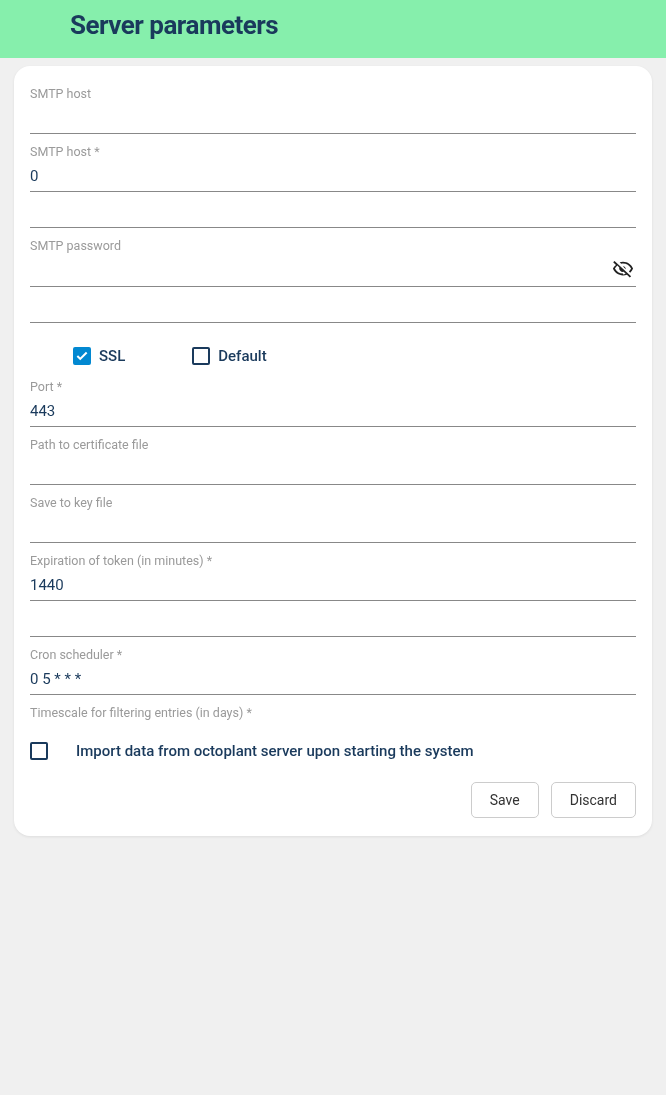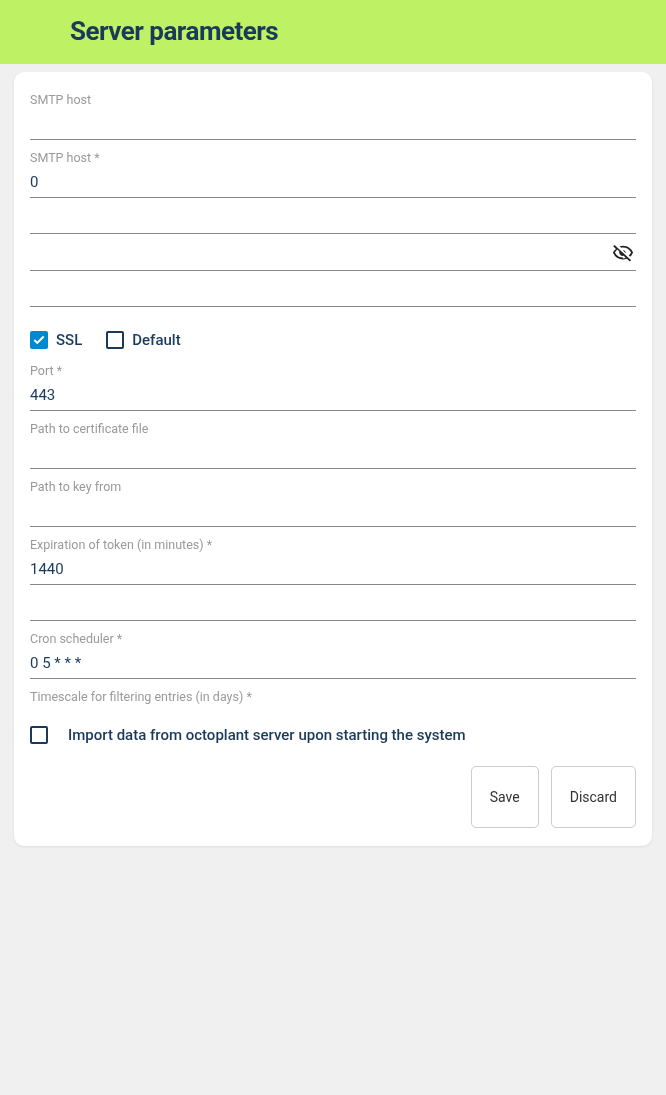--- a/index.html
+++ b/index.html
@@ -8,32 +8,32 @@
       padding: 0;
     }
     body {
       font-family: -apple-system, BlinkMacSystemFont, "Segoe UI", Roboto, Helvetica, Arial, sans-serif;
       background: #f0f0f0;
       width: 666px;
       height: 1095px;
       overflow: hidden;
     }
     .header-bar {
-      background: #bef264;
-      padding: 16px 0 18px 70px;
+      background: #86efac;
+      padding: 10px 0 18px 70px;
     }
     .page-title {
       color: #1a3a5c;
       font-size: 26px;
       font-weight: 700;
       letter-spacing: -0.5px;
     }
     .card {
       background: #fff;
-      border-radius: 10px;
+      border-radius: 16px;
       margin: 8px 14px 14px 14px;
       padding: 10px 16px 18px 16px;
       box-shadow: 0 1px 3px rgba(0,0,0,0.08);
     }
     .field {
       margin-top: 8px;
       margin-bottom: 4px;
     }
     .field-label {
       display: block;
@@ -73,20 +73,21 @@
       align-items: center;
       gap: 24px;
       margin-top: 24px;
       margin-bottom: 14px;
     }
     .checkbox-item {
       display: flex;
       align-items: center;
       gap: 8px;
       cursor: pointer;
+      margin-left: 43px;
     }
     .chk {
       width: 18px;
       height: 18px;
       border: 2px solid #1a3a5c;
       border-radius: 2px;
       display: flex;
       align-items: center;
       justify-content: center;
       flex-shrink: 0;
@@ -102,41 +103,41 @@
       display: none;
     }
     .chk-label {
       color: #1a3a5c;
       font-size: 15px;
       font-weight: 500;
     }
     .import-row {
       display: flex;
       align-items: center;
-      gap: 20px;
+      gap: 28px;
       margin-top: 22px;
       margin-bottom: 14px;
       cursor: pointer;
     }
     .import-label {
       color: #1a3a5c;
       font-size: 15px;
       font-weight: 500;
     }
     .footer-buttons {
       display: flex;
       justify-content: flex-end;
       gap: 12px;
       margin-top: 22px;
     }
     .btn {
       background: #fff;
       border: 1px solid #ccc;
       border-radius: 5px;
-      padding: 22px 18px;
+      padding: 9px 18px;
       font-size: 14px;
       color: #333;
       cursor: pointer;
       font-family: inherit;
     }
   </style>
 </head>
 <body>
 
 <div class="header-bar">
@@ -159,20 +160,21 @@
     </div>
   </div>
 
   <div class="field">
     <div class="field-input-row">
       <input class="field-input" value="" style="">
     </div>
   </div>
 
   <div class="field">
+    <label class="field-label">SMTP password</label>
     <div class="field-input-row">
       <input type="password" class="field-input" value="" style="">
       <button class="icon-btn">
         <span>
           <svg width="22" height="22" viewBox="0 0 24 24" fill="#222">
             <path d="M12 6c3.79 0 7.17 2.13 8.82 5.5-.59 1.22-1.42 2.27-2.41 3.12l1.42 1.42C21.27 14.8 22.3 13.26 23 11.5 21.27 7.11 17 4 12 4c-1.27 0-2.49.2-3.64.57l1.65 1.65C10.66 6.09 11.32 6 12 6zM2.71 3.16 1.29 4.57l3.06 3.06C2.97 8.68 1.85 10 1 11.5 2.73 15.89 7 19 12 19c1.52 0 2.97-.3 4.31-.82l3.12 3.12 1.41-1.41L2.71 3.16zM12 17c-3.79 0-7.17-2.13-8.82-5.5.64-1.32 1.56-2.44 2.66-3.33l2.14 2.14c-.08.29-.13.59-.13.9 0 2.21 1.79 4 4 4 .31 0 .61-.05.9-.13l2.14 2.14c-.92.36-1.92.58-2.89.78z"></path>
             <path d="M11.84 9.02l3.15 3.15.01-.16c0-1.66-1.34-3-3-3l-.16.01z" fill="#222"></path>
           </svg>
         </span>
       </button>
@@ -210,21 +212,21 @@
   </div>
 
   <div class="field">
     <label class="field-label">Path to certificate file</label>
     <div class="field-input-row">
       <input class="field-input" value="" style="">
     </div>
   </div>
 
   <div class="field">
-    <label class="field-label">Path to key from</label>
+    <label class="field-label">Save to key file</label>
     <div class="field-input-row">
       <input class="field-input" value="" style="">
     </div>
   </div>
 
   <div class="field">
     <label class="field-label">Expiration of token (in minutes) *</label>
     <div class="field-input-row">
       <input class="field-input" value="1440" style="">
     </div>

